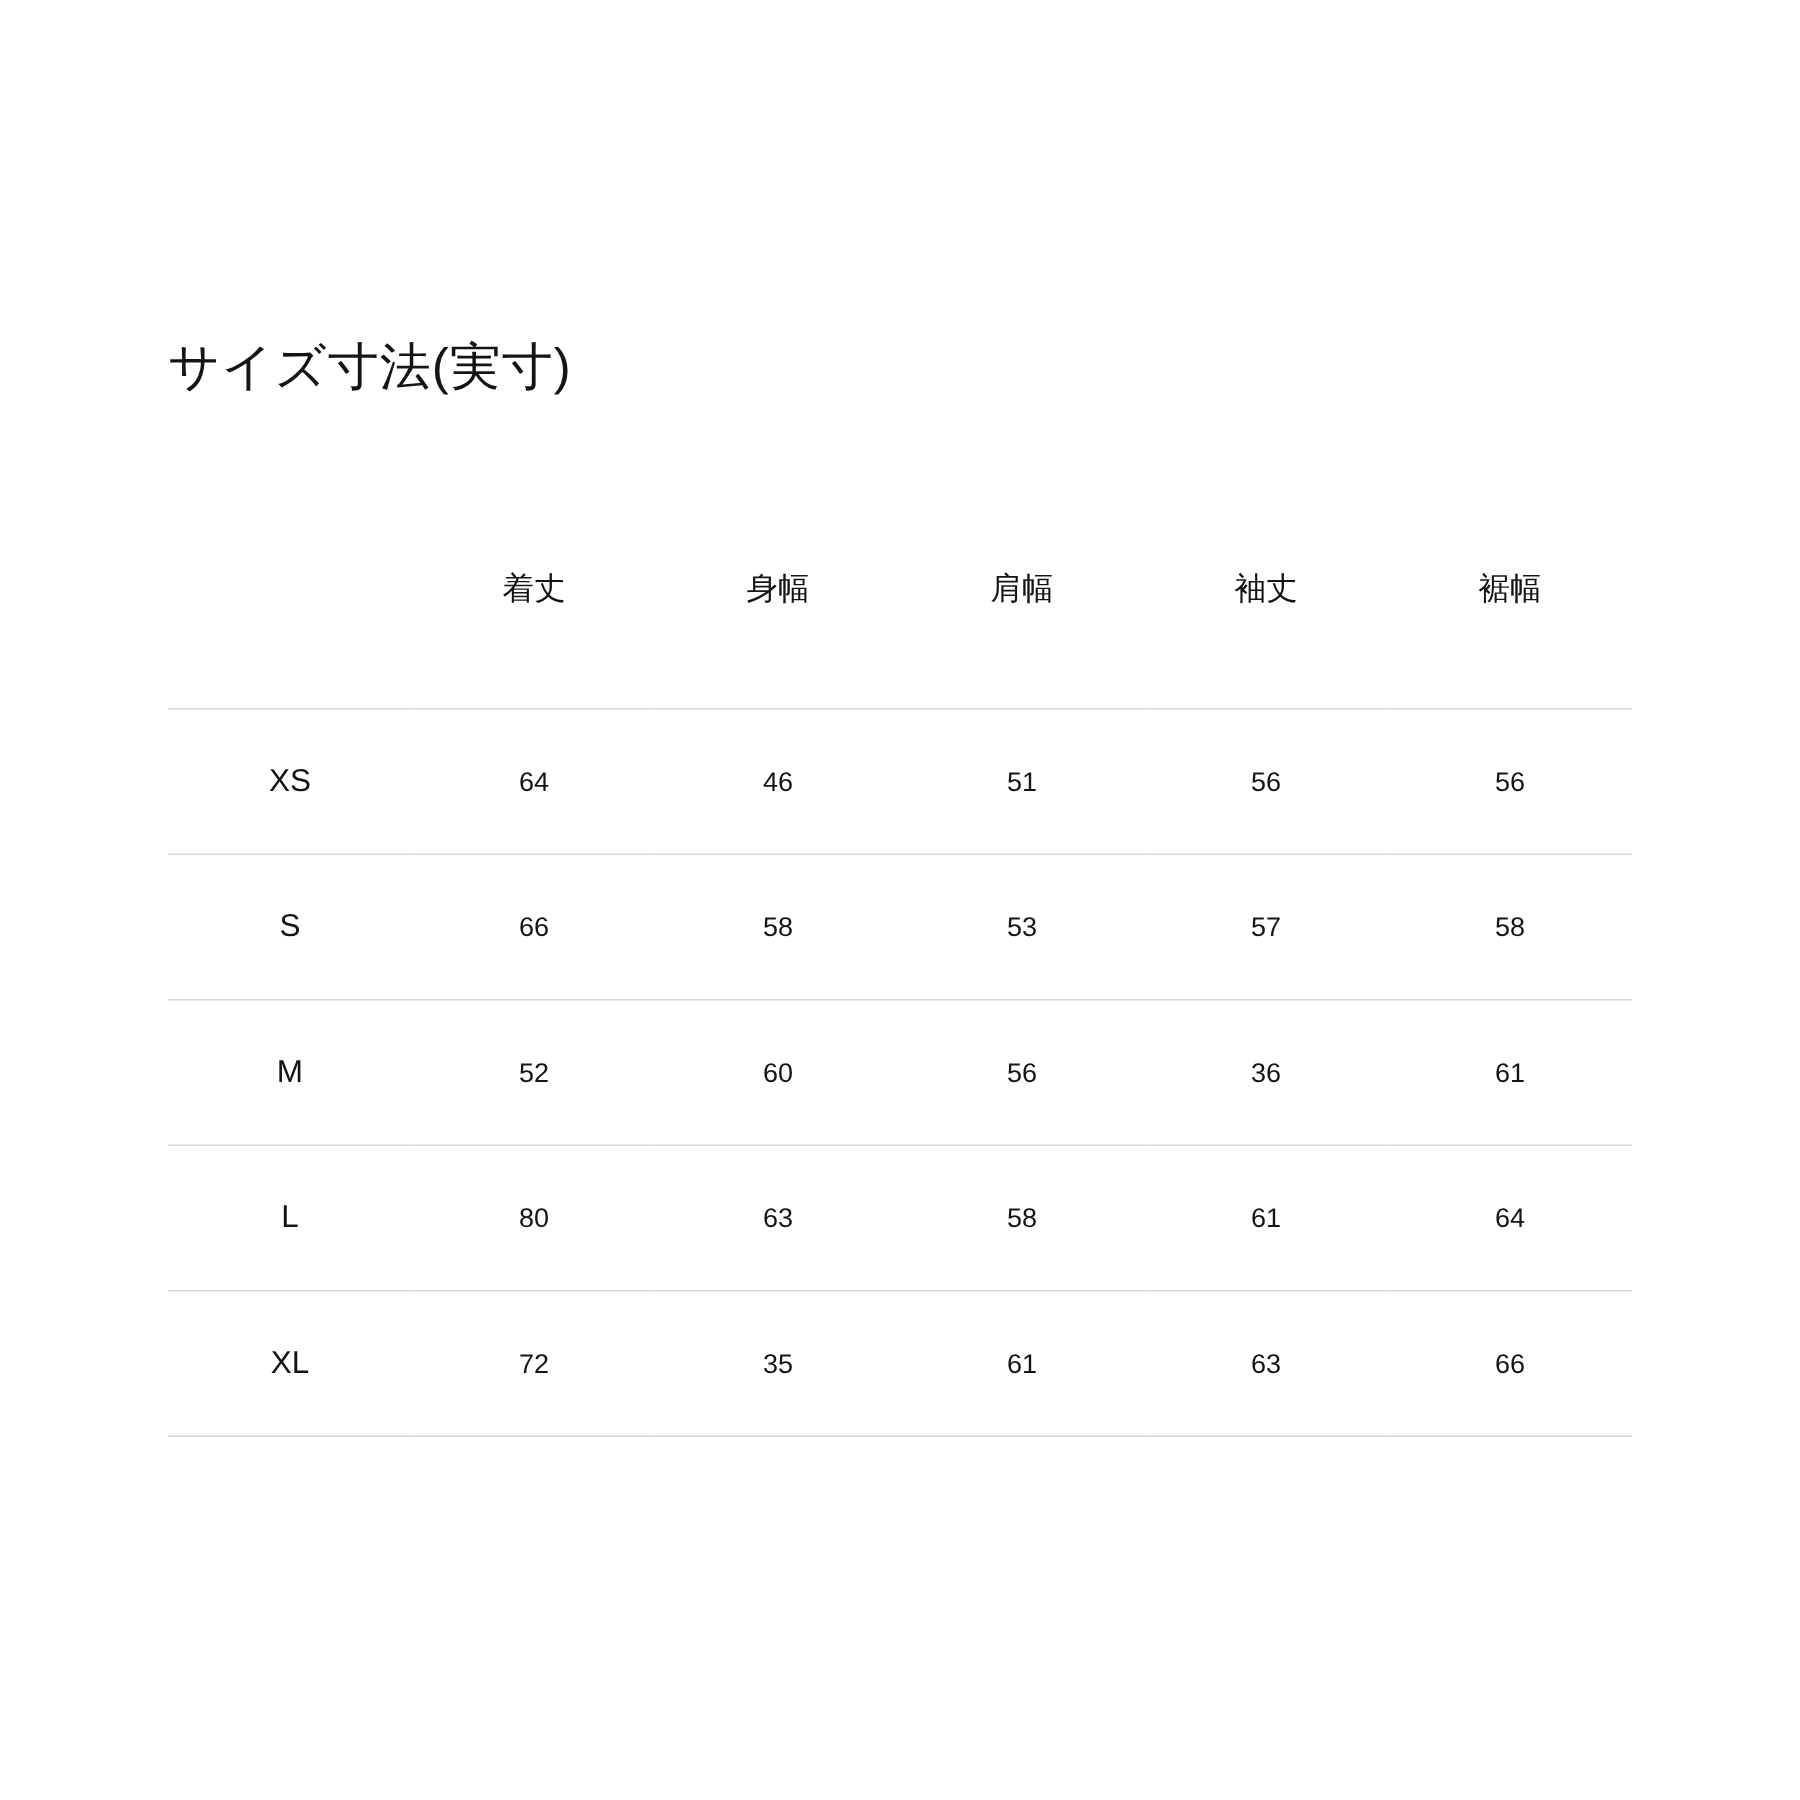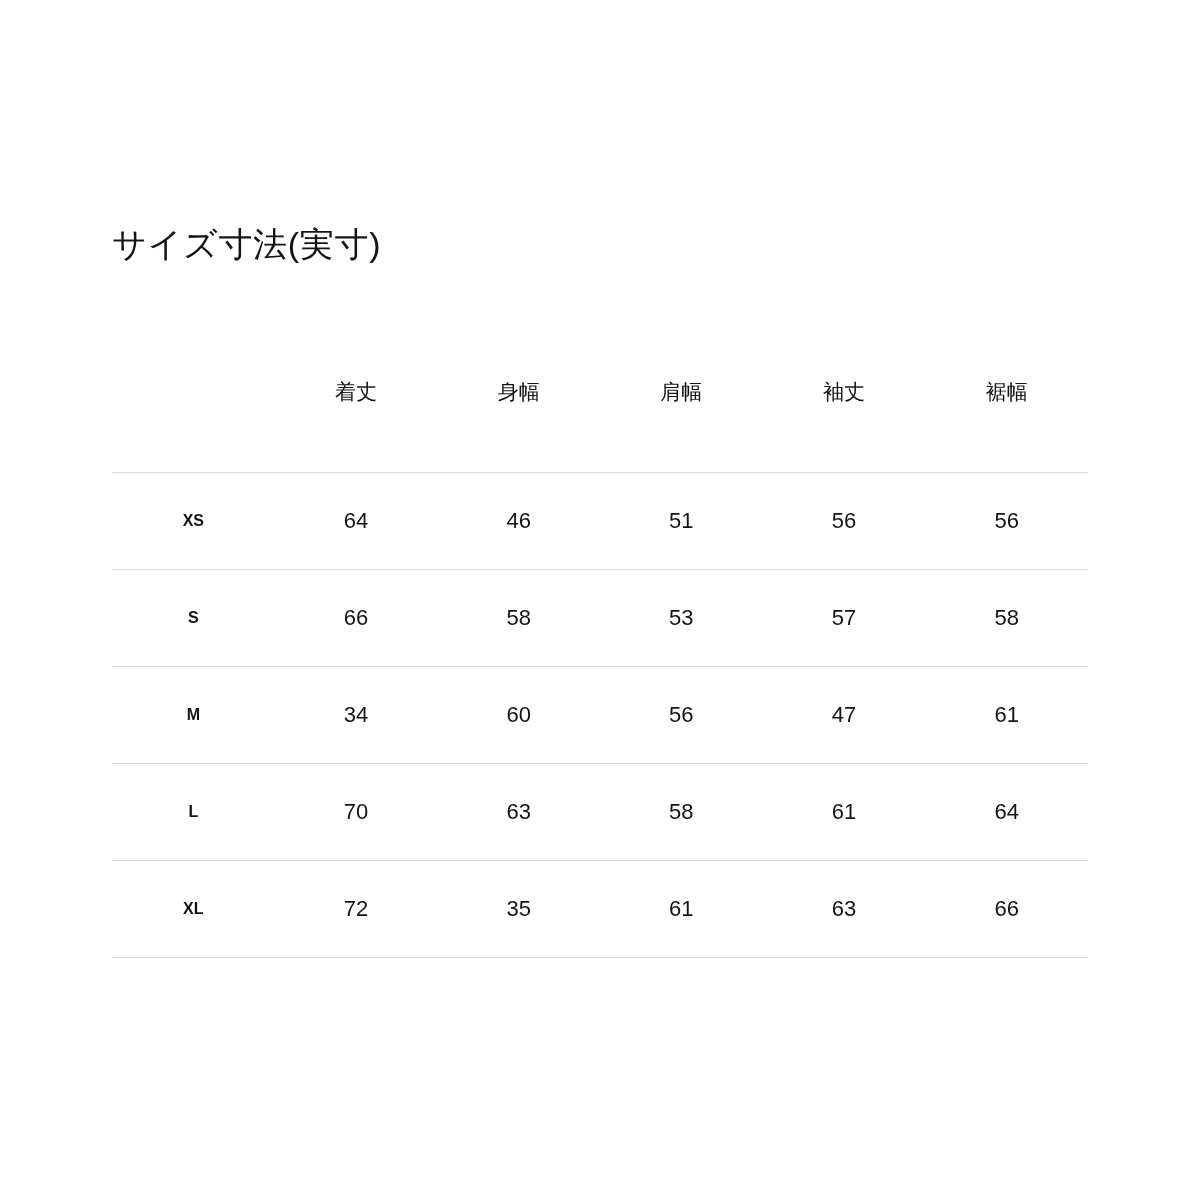--- a/index.html
+++ b/index.html
@@ -60,27 +60,27 @@
     height: 160px;
     font-size: 21px;
     font-weight: 400;
     color: #141414;
   }
   thead tr.head-row th.corner {
     width: 155px;
   }
   tbody tr.data-row td {
     height: 96px;
-    font-size: 22px;
+    font-size: 18px;
     color: #141414;
     border-top: 1px solid #d8d8d8;
   }
   tbody tr.data-row td.rowhead {
-    font-weight: 700;
-    font-size: 16px;
+    font-weight: 400;
+    font-size: 21px;
     width: 155px;
   }
   tbody tr.last-rule td {
     height: 0;
     border-top: 1px solid #d8d8d8;
     padding: 0;
     font-size: 0;
     line-height: 0;
   }
 </style>
@@ -123,29 +123,29 @@
         <tr class="data-row">
           <td class="rowhead">S</td>
           <td>66</td>
           <td>58</td>
           <td>53</td>
           <td>57</td>
           <td>58</td>
         </tr>
         <tr class="data-row">
           <td class="rowhead">M</td>
-          <td>34</td>
+          <td>52</td>
           <td>60</td>
           <td>56</td>
-          <td>47</td>
+          <td>36</td>
           <td>61</td>
         </tr>
         <tr class="data-row">
           <td class="rowhead">L</td>
-          <td>70</td>
+          <td>80</td>
           <td>63</td>
           <td>58</td>
           <td>61</td>
           <td>64</td>
         </tr>
         <tr class="data-row">
           <td class="rowhead">XL</td>
           <td>72</td>
           <td>35</td>
           <td>61</td>

